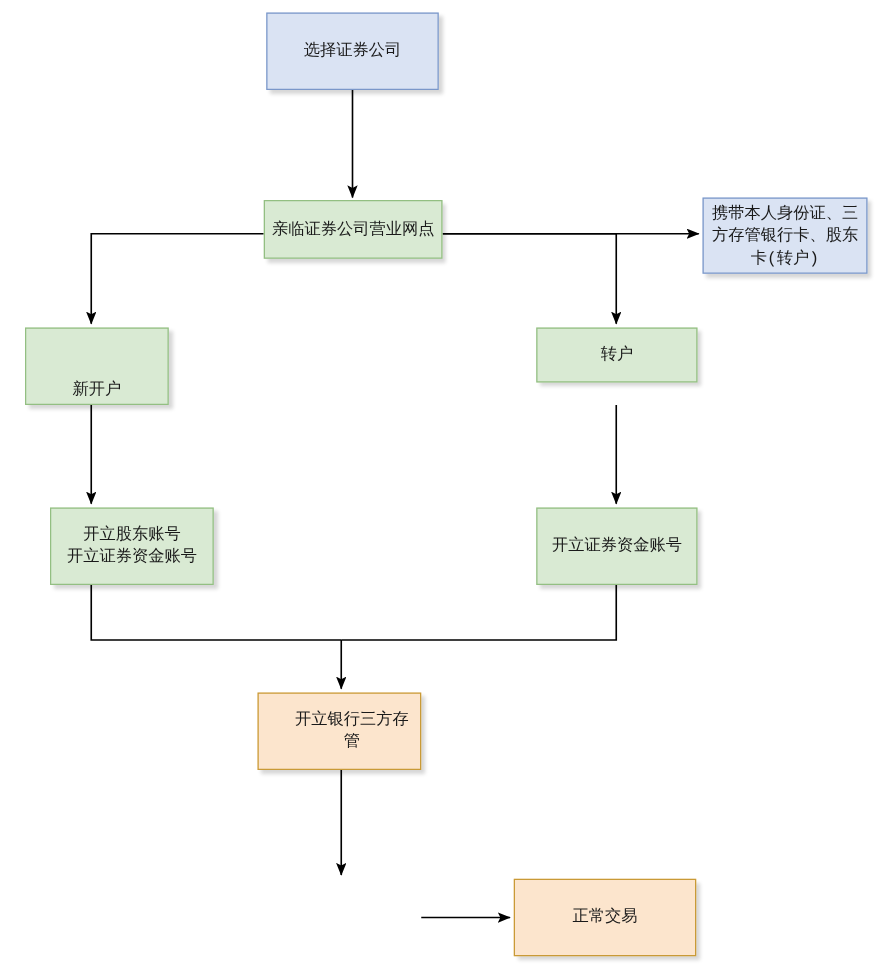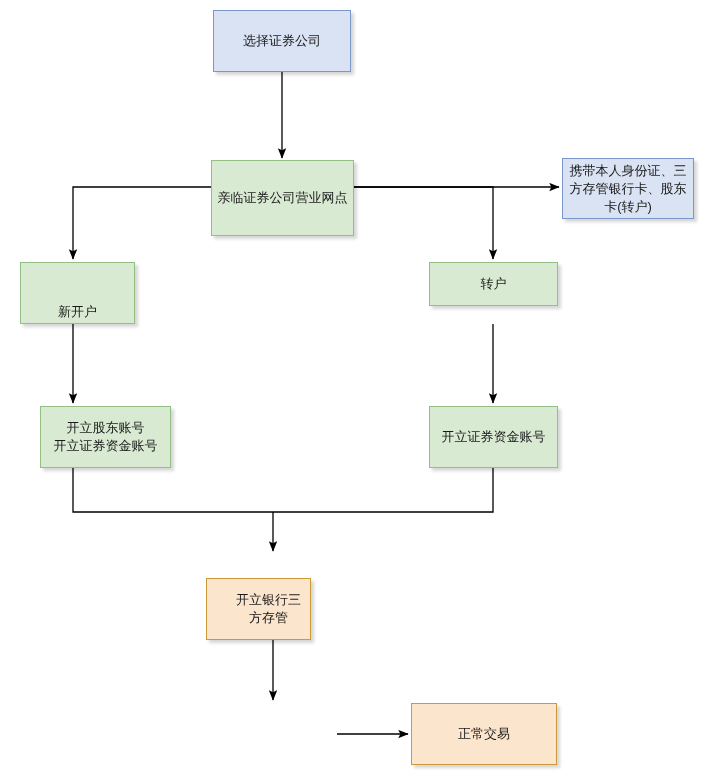--- a/index.html
+++ b/index.html
@@ -32,20 +32,21 @@
     justify-content: center;
     text-align: center;
     font-size: 13px;
     line-height: 18px;
     color: #1a1a1a;
     border-style: solid;
     border-width: 1px;
     box-shadow: 3px 3px 3px rgba(0,0,0,0.16);
     z-index: 2;
     padding: 2px 4px;
+    font-family: Liberation Mono, monospace;
   }
   .node-green {
     background: #d9ead3;
     border-color: #93bf82;
   }
   .node-blue {
     background: #dae3f3;
     border-color: #7a97c9;
   }
   .node-orange {
@@ -92,21 +93,21 @@
       <path d="M273,616 L273,700" marker-end="url(#arrowhead)"></path>
 
       <path d="M337,734 L408,734" marker-end="url(#arrowhead)"></path>
     </g>
   </svg>
 
   <div class="node node-blue" style="left:213px; top:10px; width:138px; height:62px;">
     <span class="label">选择证券公司</span>
   </div>
 
-  <div class="node node-green" style="left:211px; top:160px; width:143px; height:76px;">
+  <div class="node node-green" style="left:211px; top:160px; width:143px; height:47px;">
     <span class="label">亲临证券公司营业网点</span>
   </div>
 
   <div class="node node-blue" style="left:562px; top:158px; width:132px; height:61px;">
     <span class="label">携带本人身份证、三方存管银行卡、股东卡(转户)</span>
   </div>
 
   <div class="node node-green" style="left:20px; top:262px; width:115px; height:62px;align-items:flex-end;">
     <span class="label">新开户</span>
   </div>
@@ -117,21 +118,21 @@
 
   <div class="node node-green" style="left:8px; top:406px; width:131px; height:62px;margin-left:32px;">
     <span class="label">开立股东账号
 开立证券资金账号</span>
   </div>
 
   <div class="node node-green" style="left:429px; top:406px; width:129px; height:62px;">
     <span class="label">开立证券资金账号</span>
   </div>
 
-  <div class="node node-orange" style="left:206px; top:578px; width:105px; height:62px;padding-left:24px;">
+  <div class="node node-orange" style="left:206px; top:554px; width:131px; height:62px;padding-left:24px;">
     <span class="label">开立银行三方存管</span>
   </div>
 
 
   <div class="node node-orange" style="left:411px; top:703px; width:146px; height:62px;">
     <span class="label">正常交易</span>
   </div>
 
 </div>
 

